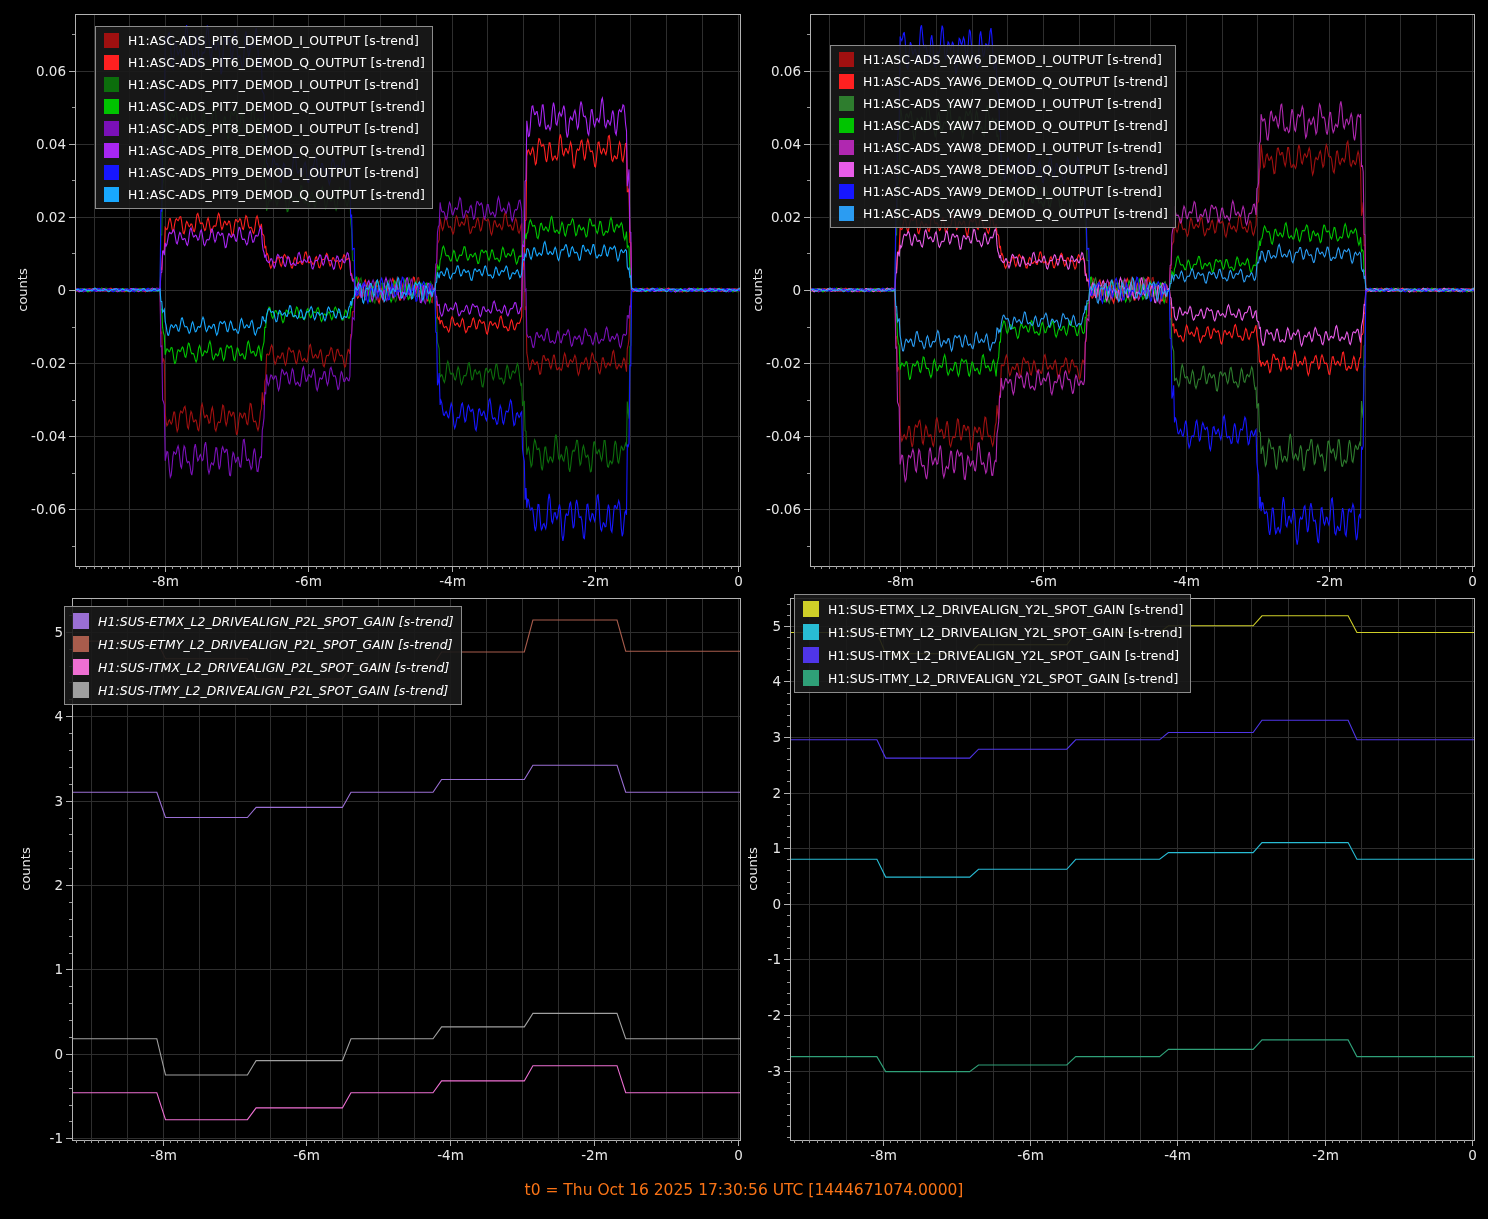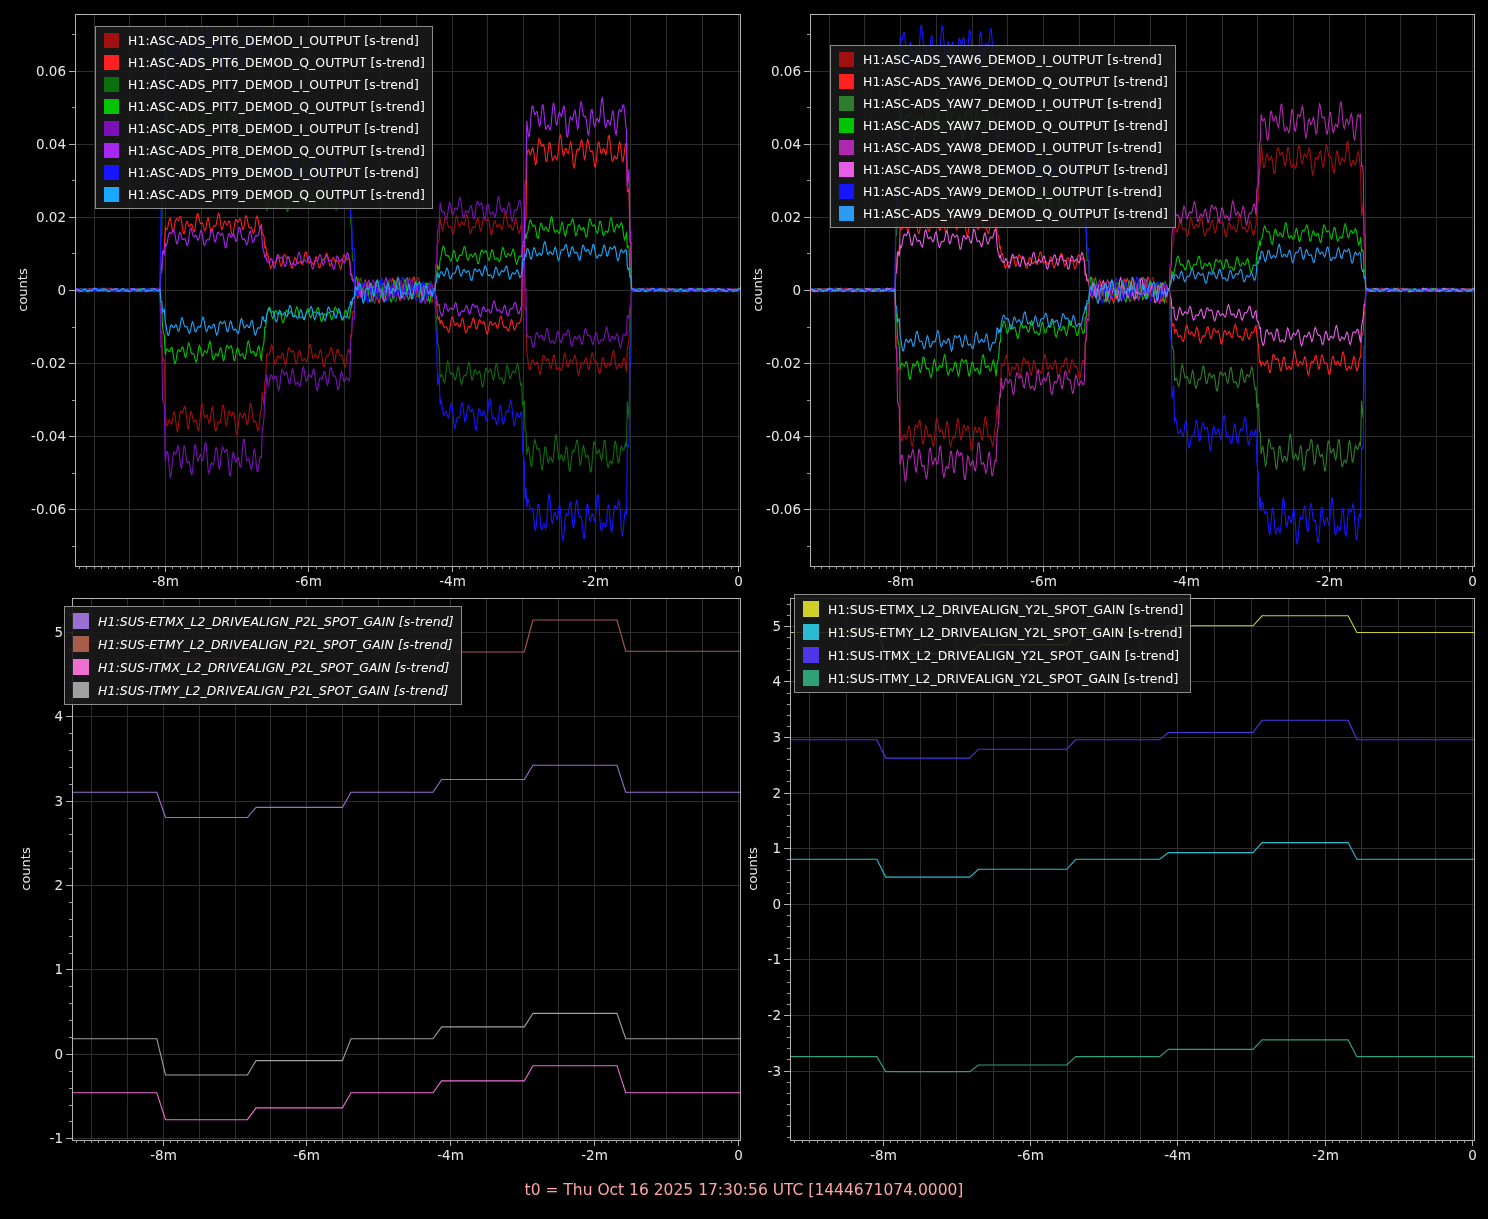--- a/index.html
+++ b/index.html
@@ -7,21 +7,21 @@
        font-family:"DejaVu Sans","Liberation Sans",sans-serif;}
   .panel{position:absolute;}
   .panel svg{display:block;position:absolute;left:0;top:0;}
   .legend{position:absolute;background:rgba(26,26,26,0.9);border:1px solid #8c8c8c;
           padding:6px 7px 6px 8px;display:flex;flex-direction:column;gap:7px;z-index:5;}
   .legend-row{display:flex;align-items:center;gap:9px;white-space:nowrap;}
   .swatch{width:15px;height:15px;flex:0 0 auto;}
   .swatch.big{width:16px;height:16px;}
   .legend-label{color:#ffffff;font-size:12.4px;letter-spacing:0.1px;}
   .caption{position:absolute;left:0;top:1181px;width:100%;text-align:center;
-           color:#fca5a5;font-size:15.5px;}
+           color:#f97316;font-size:15.5px;}
   text{font-family:"DejaVu Sans","Liberation Sans",sans-serif;}
 </style>
 </head>
 <body>
 
 <div class="panel" id="panel0" style="left: 0px; top: 0px; width: 748px; height: 592px;">
     <svg width="748" height="592" viewBox="0 0 748 592">
       <g stroke="#2e2e2e" stroke-width="1">
         <line x1="94.5" y1="14" x2="94.5" y2="566"></line>
         <line x1="129.5" y1="14" x2="129.5" y2="566"></line>

